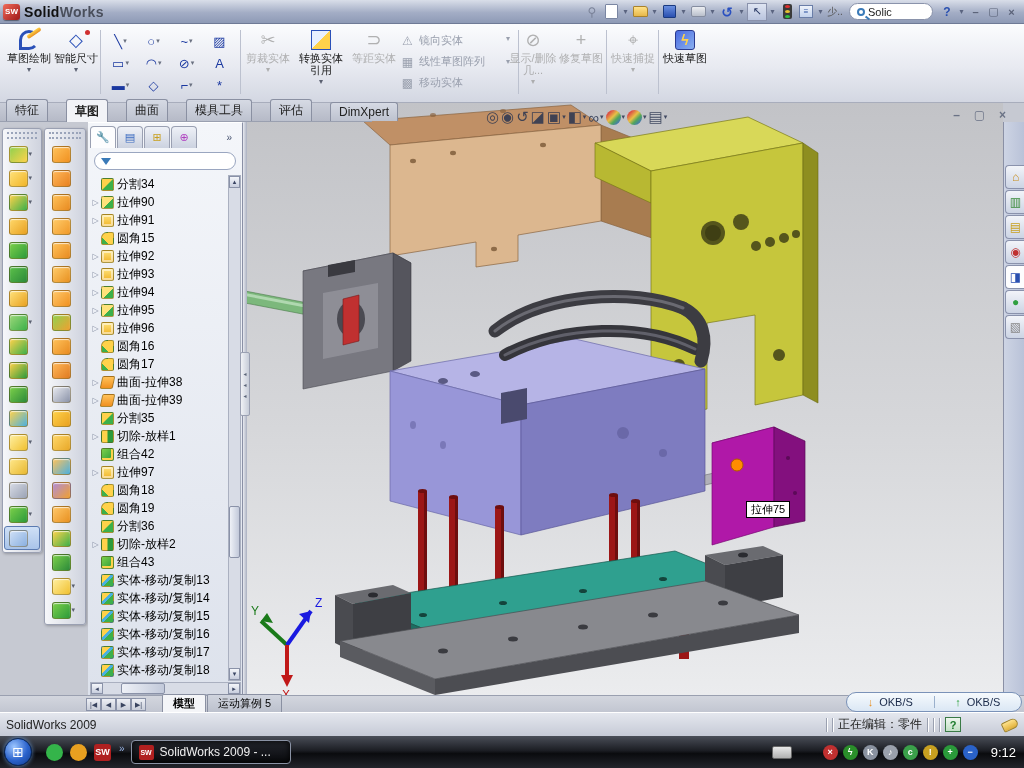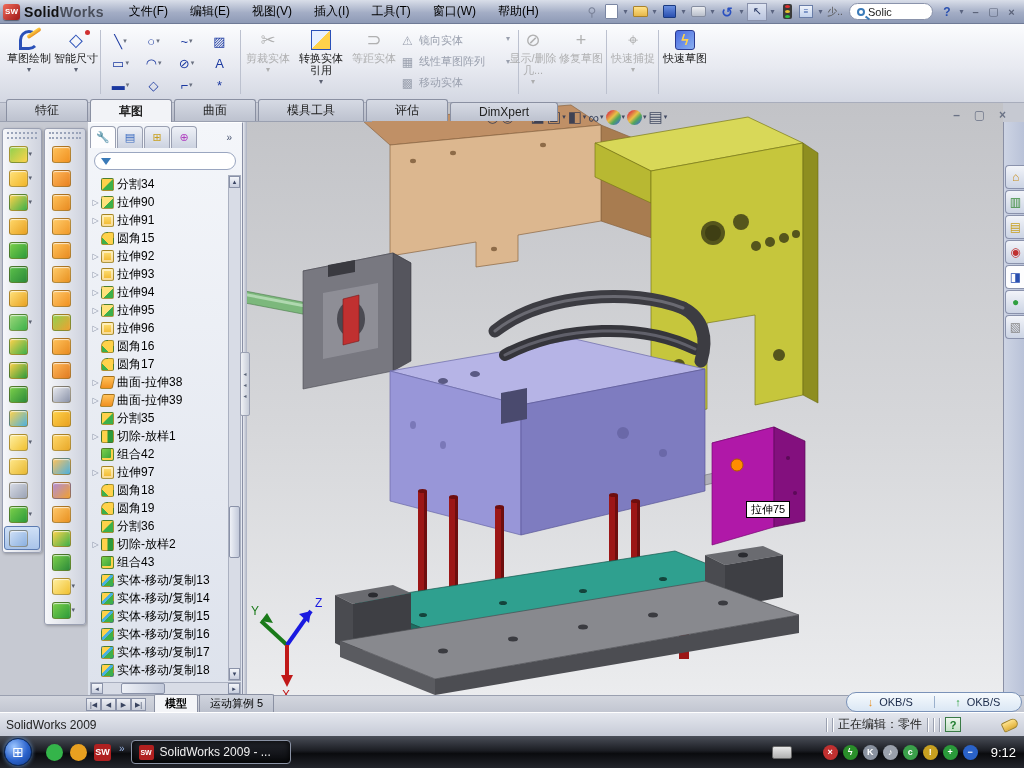--- a/index.html
+++ b/index.html
@@ -54,21 +54,21 @@
 
 .rstack{position:absolute;left:366px;top:6px;width:138px}
 .rstack .row{display:flex;align-items:center;height:21px;gap:4px}
 .rstack .ic{width:15px;text-align:center;font-size:12px;color:#9aa0ae}
 .rstack .lb{font-size:11px;color:#9aa0ae}
 .rstack-ar{position:absolute;left:506px;top:10px;font-size:8px;color:#9aa0ae;display:flex;flex-direction:column;gap:14px}
 #ds-mark{right:10px;top:26px;font-size:62px;font-style:italic;color:#d9dbe2;font-family:"Liberation Serif",serif;letter-spacing:-4px;user-select:none}
 
 
 #tabsrow{left:0;top:103px;width:372px;height:19px;background:linear-gradient(#c9cdd8,#b6bac7);display:flex;align-items:flex-end;padding-left:6px;border-bottom:1px solid #9aa0b0}
-.ctab{font-size:12px;padding:2px 28px 2px;border:1px solid #8a90a2;border-bottom:0;border-radius:3px 3px 0 0;background:linear-gradient(#d6dae4,#bdc2cf);margin-right:2px;color:#222;white-space:nowrap}
+.ctab{font-size:12px;padding:2px 8px 2px;border:1px solid #8a90a2;border-bottom:0;border-radius:3px 3px 0 0;background:linear-gradient(#d6dae4,#bdc2cf);margin-right:18px;color:#222;white-space:nowrap}
 .ctab.active{background:#f2f3f7;font-weight:bold;position:relative;top:1px;padding-top:3px}
 
 
 .vtb{background:linear-gradient(90deg,#f6f7fa,#cfd3de);border:1px solid #9aa0b2;border-radius:3px;box-shadow:1px 1px 3px rgba(0,0,0,.25);padding:2px 1px}
 .vtb .grip{height:7px;border-top:2px dotted #9aa4ba;border-bottom:2px dotted #9aa4ba;margin:1px 3px 3px}
 .vi{display:flex;align-items:center;justify-content:center;gap:1px;height:24px}
 .vi .box{width:19px;height:17px;border-radius:3px;border:1px solid rgba(90,70,20,.45);box-shadow:inset 0 1px 1px rgba(255,255,255,.7)}
 .vi .ar{font-size:7px;color:#5a6070;width:7px}
 .vi.pressed{background:linear-gradient(#cfe0f6,#a9c4ea);border:1px solid #5a7ab0;border-radius:3px}
 
@@ -350,29 +350,20 @@
 
   <div id="doc-ctls" class="abs">
       <span class="win-ctl">–</span>
       <span class="win-ctl">▢</span>
       <span class="win-ctl">×</span>
     </div>
 
   <div id="titlebar" class="abs">
     <div id="swlogo">SW</div>
     <div id="apptitle"><span>Solid</span><span class="works">Works</span></div>
-    <div id="menubar">
-        <span class="menu-item">文件(F)</span>
-        <span class="menu-item">编辑(E)</span>
-        <span class="menu-item">视图(V)</span>
-        <span class="menu-item">插入(I)</span>
-        <span class="menu-item">工具(T)</span>
-        <span class="menu-item">窗口(W)</span>
-        <span class="menu-item">帮助(H)</span>
-      </div>
     <div id="qtoolbar">
       <span class="qt" style="color:#7a8298">⚲</span>
       <span class="qt">
           <span class="q-page"></span>
         </span>
         <span class="qt-sep">▾</span>
       <span class="qt">
           <span class="q-folder"></span>
         </span>
         <span class="qt-sep">▾</span>
@@ -903,21 +894,21 @@
       </div>
     </div>
 
   <div id="doctabs" class="abs">
     <div id="dtnav">
         <span class="dt-btn">|◀</span>
         <span class="dt-btn">◀</span>
         <span class="dt-btn">▶</span>
         <span class="dt-btn">▶|</span>
       </div>
-    <div id="dtabs" style="display:flex;align-items:flex-end;margin-left:8px">
+    <div id="dtabs" style="display:flex;align-items:flex-end;margin-left:16px">
         <div class="dtab active">模型</div>
         <div class="dtab">运动算例 5</div>
       </div>
   </div>
 
   <div id="statusbar" class="abs">
     <span id="sb-app">SolidWorks 2009</span>
     <div id="sb-right">
       <span class="sb-sep"></span>
         <span class="sb-sep"></span>

